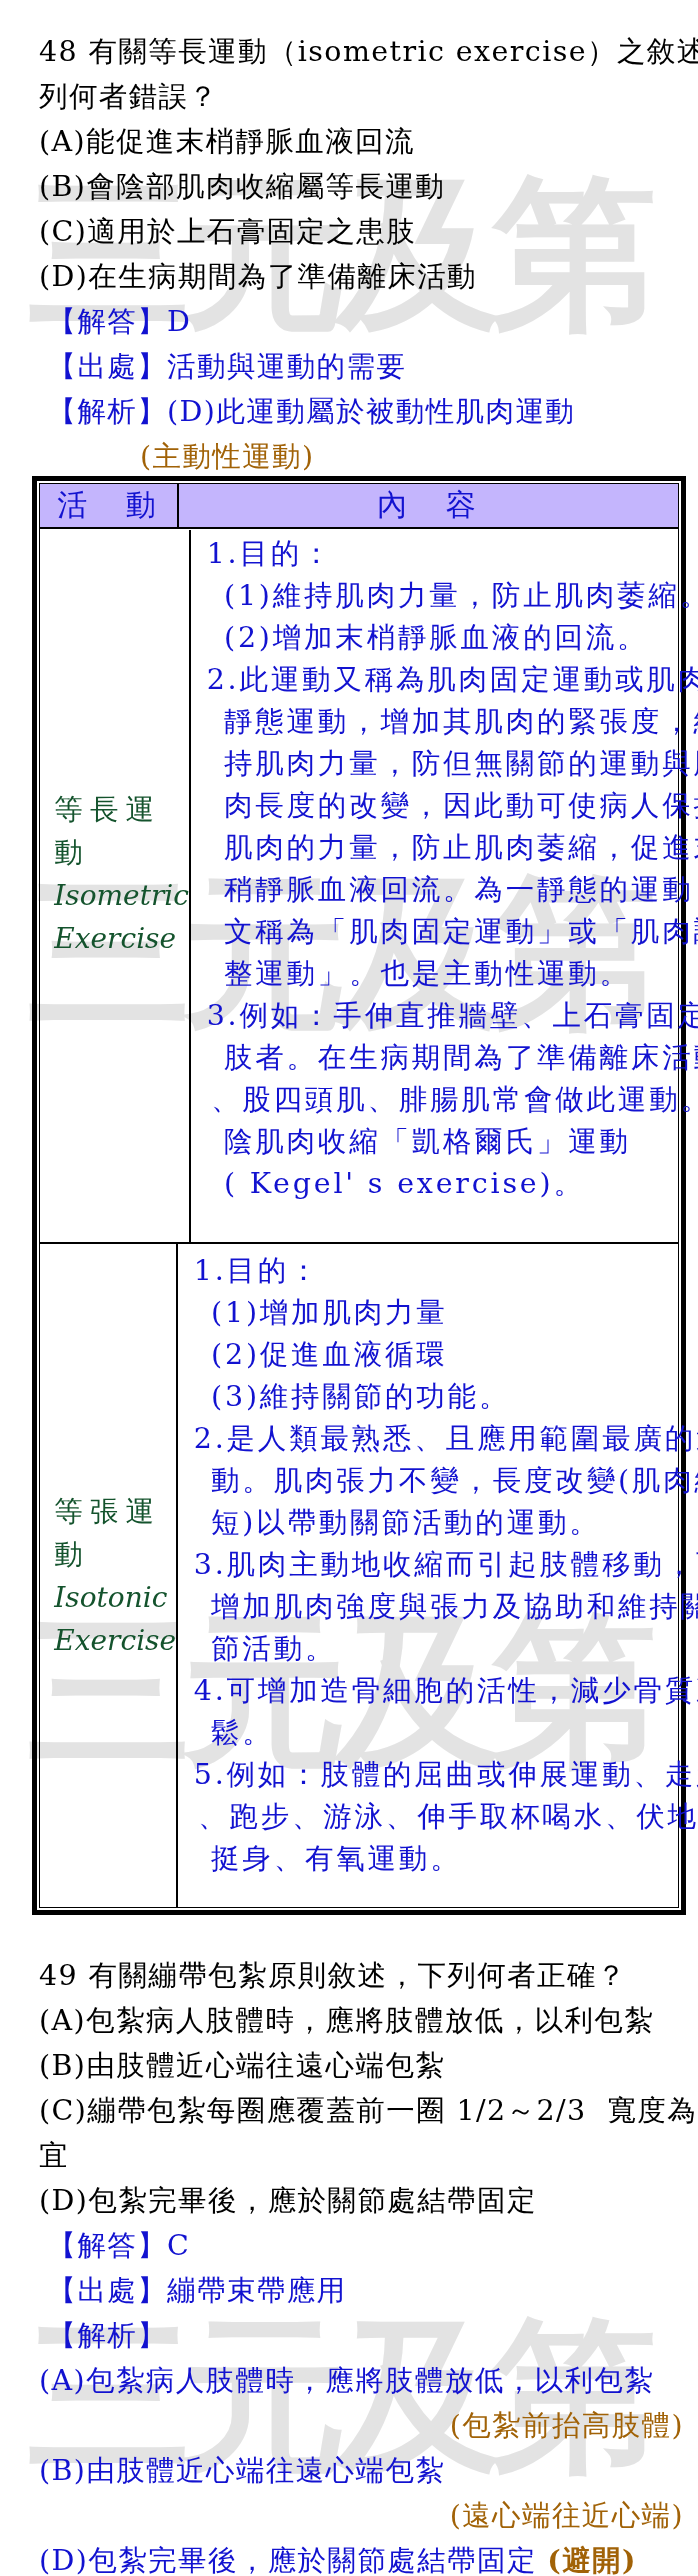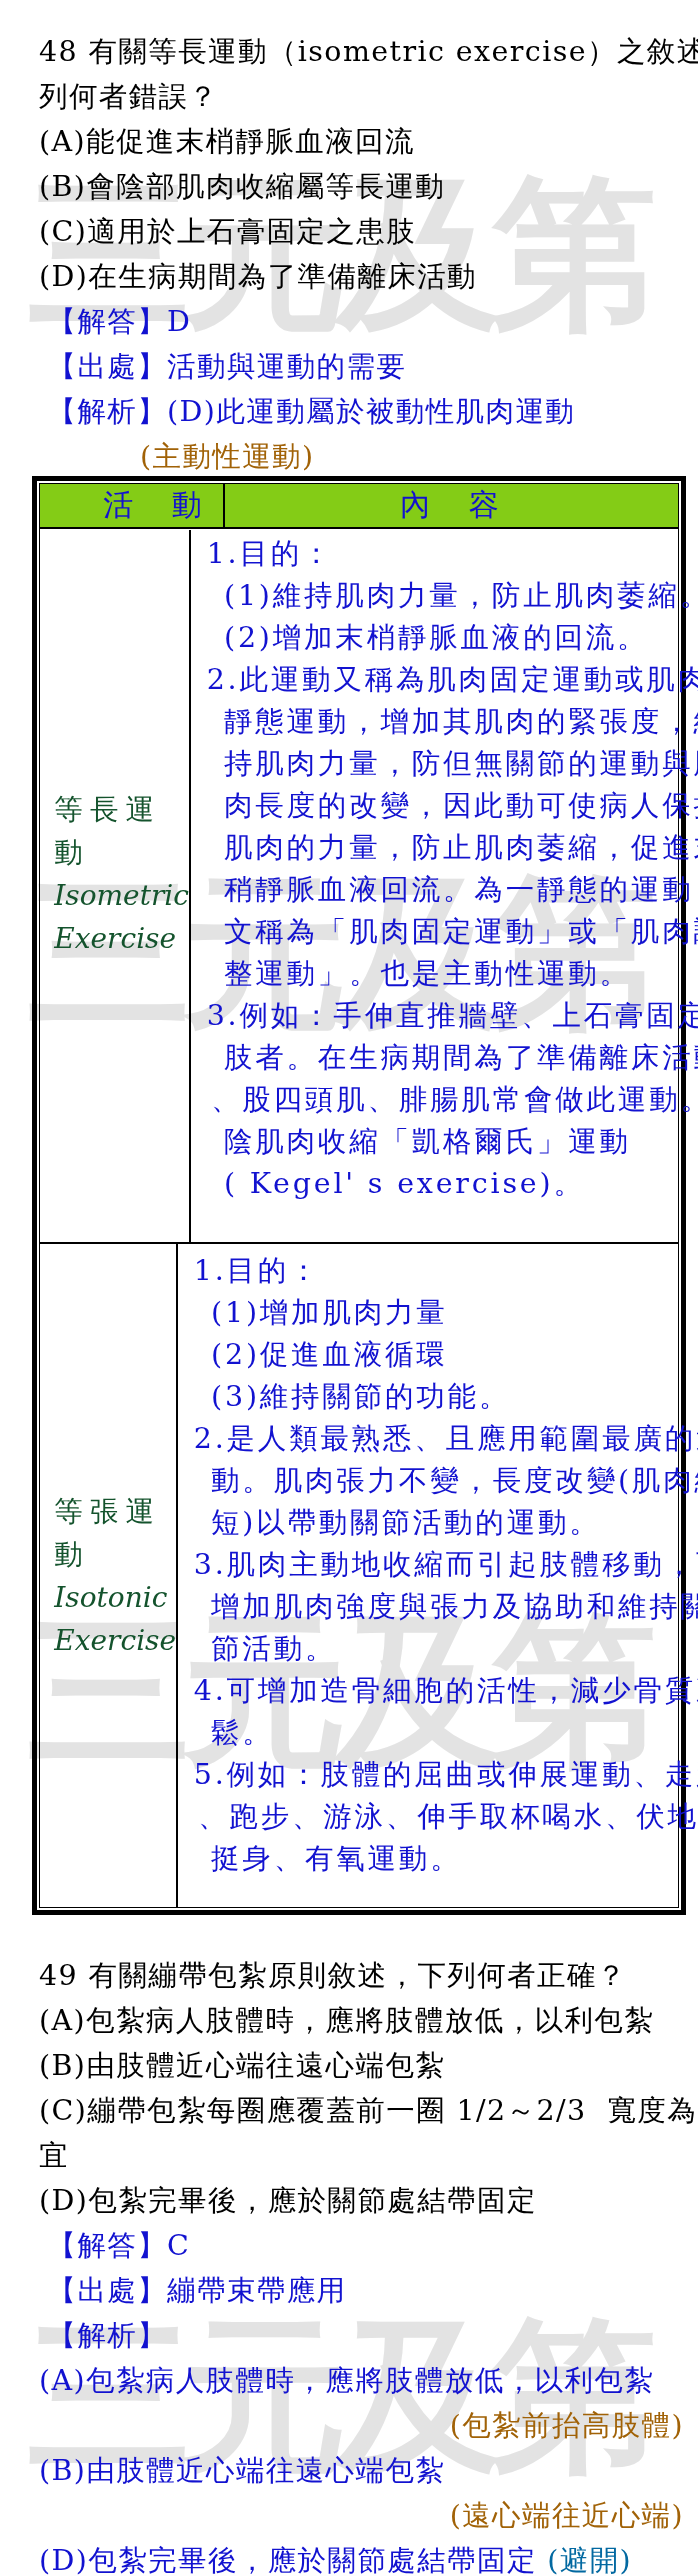--- a/index.html
+++ b/index.html
@@ -10,34 +10,34 @@
       font-family:"DejaVu Sans","Liberation Sans",sans-serif;font-weight:bold;
       font-size:165px;line-height:165px;letter-spacing:-10px;color:#e3e3e3;
       user-select:none;}
   .wm1{top:172px}.wm2{top:871px}.wm3{top:1609px}.wm4{top:2314px}
   
   .blk{position:absolute;z-index:1;}
   .line{white-space:pre;}
   .blue{color:#1212d0;}
   .red{color:#a16207;}
   .t2:empty{display:none;}
-  .t2{color:#0369a1;}
+  .t2{color:#a16207;font-weight:bold;}
   
   .qblock{left:39px;width:645px;font-size:28.5px;letter-spacing:1.4px;}
   .qblock .line{line-height:45px;height:45px;}
   #q49.qblock .line{line-height:45px;height:45px;}
   .ml12{margin-left:8.5px;}
   .ml142{margin-left:101px;}
   .ml35{margin-left:25px;text-align:right;}
   
   .tbl-outer{position:absolute;left:32px;top:476px;width:654px;height:1439px;
              border:5.7px solid #000;padding:2.1px;box-sizing:border-box;z-index:1;}
   .tbl-inner{position:relative;border:1.4px solid #000;width:100%;height:100%;box-sizing:border-box;}
   .th-row{position:absolute;top:0;left:0;right:0;height:43px;display:flex;
-          background:#84cc16;border-bottom:2.8px solid #000;padding-left:46px;}
+          background:#c4b5fd;border-bottom:2.8px solid #000;}
   .th{display:flex;align-items:center;justify-content:center;
       color:#1212d0;font-size:30px;letter-spacing:4.3px;white-space:pre;}
   .th1{width:137px;border-right:2.8px solid #000;}
   .th2{flex:1;}
   .trow{position:absolute;left:0;right:0;display:flex;}
   .trow1{top:46px;height:712px;border-bottom:2.8px solid #000;}
   .trow2{top:760px;bottom:0;}
   .act{width:137px;border-right:2.8px solid #000;display:flex;flex-direction:column;
        justify-content:center;color:#14532d;font-size:28.5px;padding-left:14.2px;box-sizing:content-box;}
   .act .line{line-height:43px;height:43px;}

